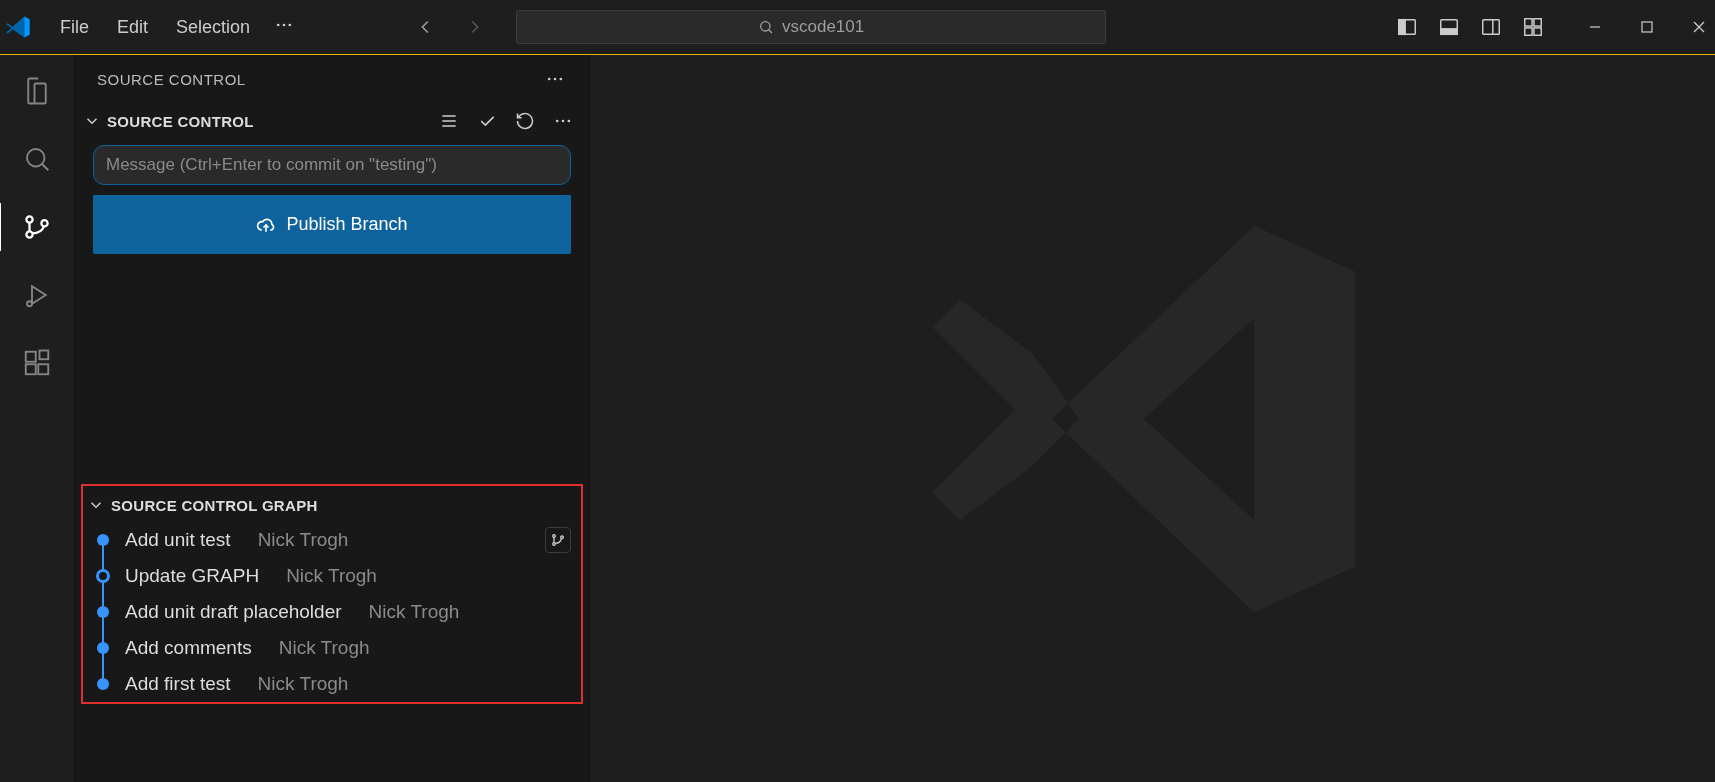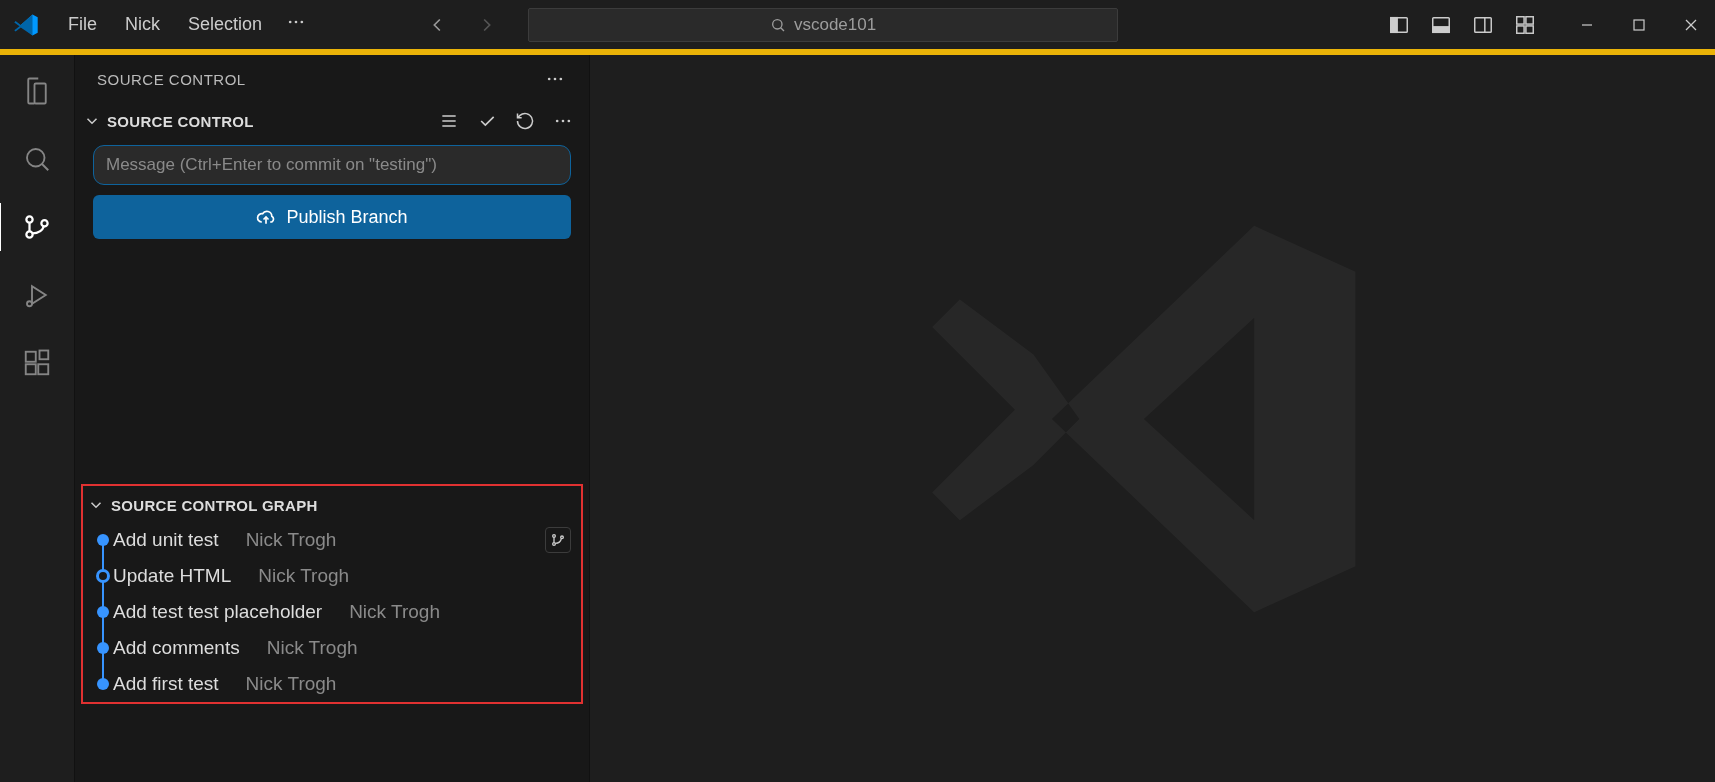--- a/index.html
+++ b/index.html
@@ -10,23 +10,23 @@
     font-family: -apple-system, BlinkMacSystemFont, "Segoe UI", sans-serif;
     color: #cccccc;
     overflow: hidden;
     font-size: 14px;
   }
   
   .titlebar {
     height: 55px;
     display: flex;
     align-items: center;
-    padding: 0 12px;
+    padding: 0 4px;
     background: #1e1e1e;
-    border-bottom: 6px solid #eab308;
+    border-bottom: 1px solid #eab308;
   }
   .titlebar .logo { width: 28px; height: 28px; margin-right: 28px; display:flex; align-items:center; justify-content:center;}
   .titlebar .menu { display: flex; gap: 28px; font-size: 18px; color: #ccc; }
   .titlebar .menu span { cursor: default; }
   .titlebar .dots { margin-left: 24px; color:#ccc; font-size:20px; }
   .titlebar .nav { display:flex; gap:24px; margin-left: 120px; align-items:center;}
   .titlebar .nav svg { opacity:.7;}
   .titlebar .search {
     flex: 0 0 590px;
     margin-left: 30px;
@@ -83,23 +83,23 @@
     background:#2a2a2a;
     border:1px solid #0e639c;
     border-radius:11px;
     color:#8a8a8a;
     padding:0 12px;
     font-size:17px;
     display:flex; align-items:center;
   }
   .publish-btn {
     margin: 0 18px 12px 18px;
-    height:44px;
+    height:59px;
     background:#0e639c;
-    border-radius:6px;
+    border-radius:1px;
     color:#fff;
     display:flex; align-items:center; justify-content:center;
     gap:10px; font-size:18px;
   }
   
   .graph-container {
     margin-top:auto;
     border:2px solid #e03131;
     margin-left:6px; margin-right:6px; margin-bottom:78px;
     padding-bottom:0;
@@ -109,21 +109,21 @@
     font-size:15px; font-weight:700; color:#ddd; letter-spacing:.3px;
     gap:6px;
   }
   .commit-row {
     display:flex; align-items:center; padding:4px 10px 4px 10px;
     font-size:19px; position:relative; height:36px;
   }
   .commit-row .graphcol { width:20px; display:flex; justify-content:center; position:relative;}
   .commit-row .dot { width:12px; height:12px; border-radius:50%; background:#3794ff; z-index:2;}
   .commit-row .dot.ring { background:#181818; border:3px solid #3794ff; width:14px; height:14px;}
-  .commit-row .msg { color:#ddd;}
+  .commit-row .msg { margin-left:12px; color:#ddd;}
   .commit-row .author { margin-left:27px; color:#8a8a8a;}
   .commit-row .row-action { margin-left:auto; width:26px; height:26px; border:1px solid #3c3c3c; border-radius:4px; display:none; align-items:center; justify-content:center;}
   .commit-row.first .row-action { display:flex; }
   .graph-line { position:absolute; left:19px; width:2px; background:#3794ff;}
   
   
   .editor {
     flex:1;
     background:#1e1e1e;
     position:relative;
@@ -136,21 +136,21 @@
 
 <div class="titlebar">
   <div class="logo">
     <svg width="26" height="26" viewBox="0 0 100 100">
         <path fill="#0098ff" d="M75 10 L95 20 L95 80 L75 90 L30 50 Z"></path>
         <path fill="#0065a9" d="M75 10 L30 50 L10 35 L5 40 L25 55 L5 70 L10 75 L30 60 L75 90 Z"></path>
       </svg>
   </div>
   <div class="menu">
     <span>File</span>
-    <span>Nick</span>
+    <span>Edit</span>
     <span>Selection</span>
   </div>
   <div class="dots">
     <svg width="20" height="20" viewBox="0 0 24 24" fill="currentColor">
         <circle cx="5" cy="12" r="1.6"></circle>
         <circle cx="12" cy="12" r="1.6"></circle>
         <circle cx="19" cy="12" r="1.6"></circle>
       </svg>
   </div>
   <div class="nav">
@@ -348,28 +348,28 @@
                 <circle cx="18" cy="8" r="2"></circle>
                 <path d="M6 8v8"></path>
                 <path d="M8 17c5 0 8-2 9-7"></path>
               </svg>
             </span>
         </div>
         <div class="commit-row">
           <div class="graphcol">
               <div class="dot ring"></div>
             </div>
-          <span class="msg">Update HTML</span>
+          <span class="msg">Update GRAPH</span>
           <span class="author">Nick Trogh</span>
         </div>
         <div class="commit-row">
           <div class="graphcol">
               <div class="dot"></div>
             </div>
-          <span class="msg">Add test test placeholder</span>
+          <span class="msg">Add unit draft placeholder</span>
           <span class="author">Nick Trogh</span>
         </div>
         <div class="commit-row">
           <div class="graphcol">
               <div class="dot"></div>
             </div>
           <span class="msg">Add comments</span>
           <span class="author">Nick Trogh</span>
         </div>
         <div class="commit-row">

